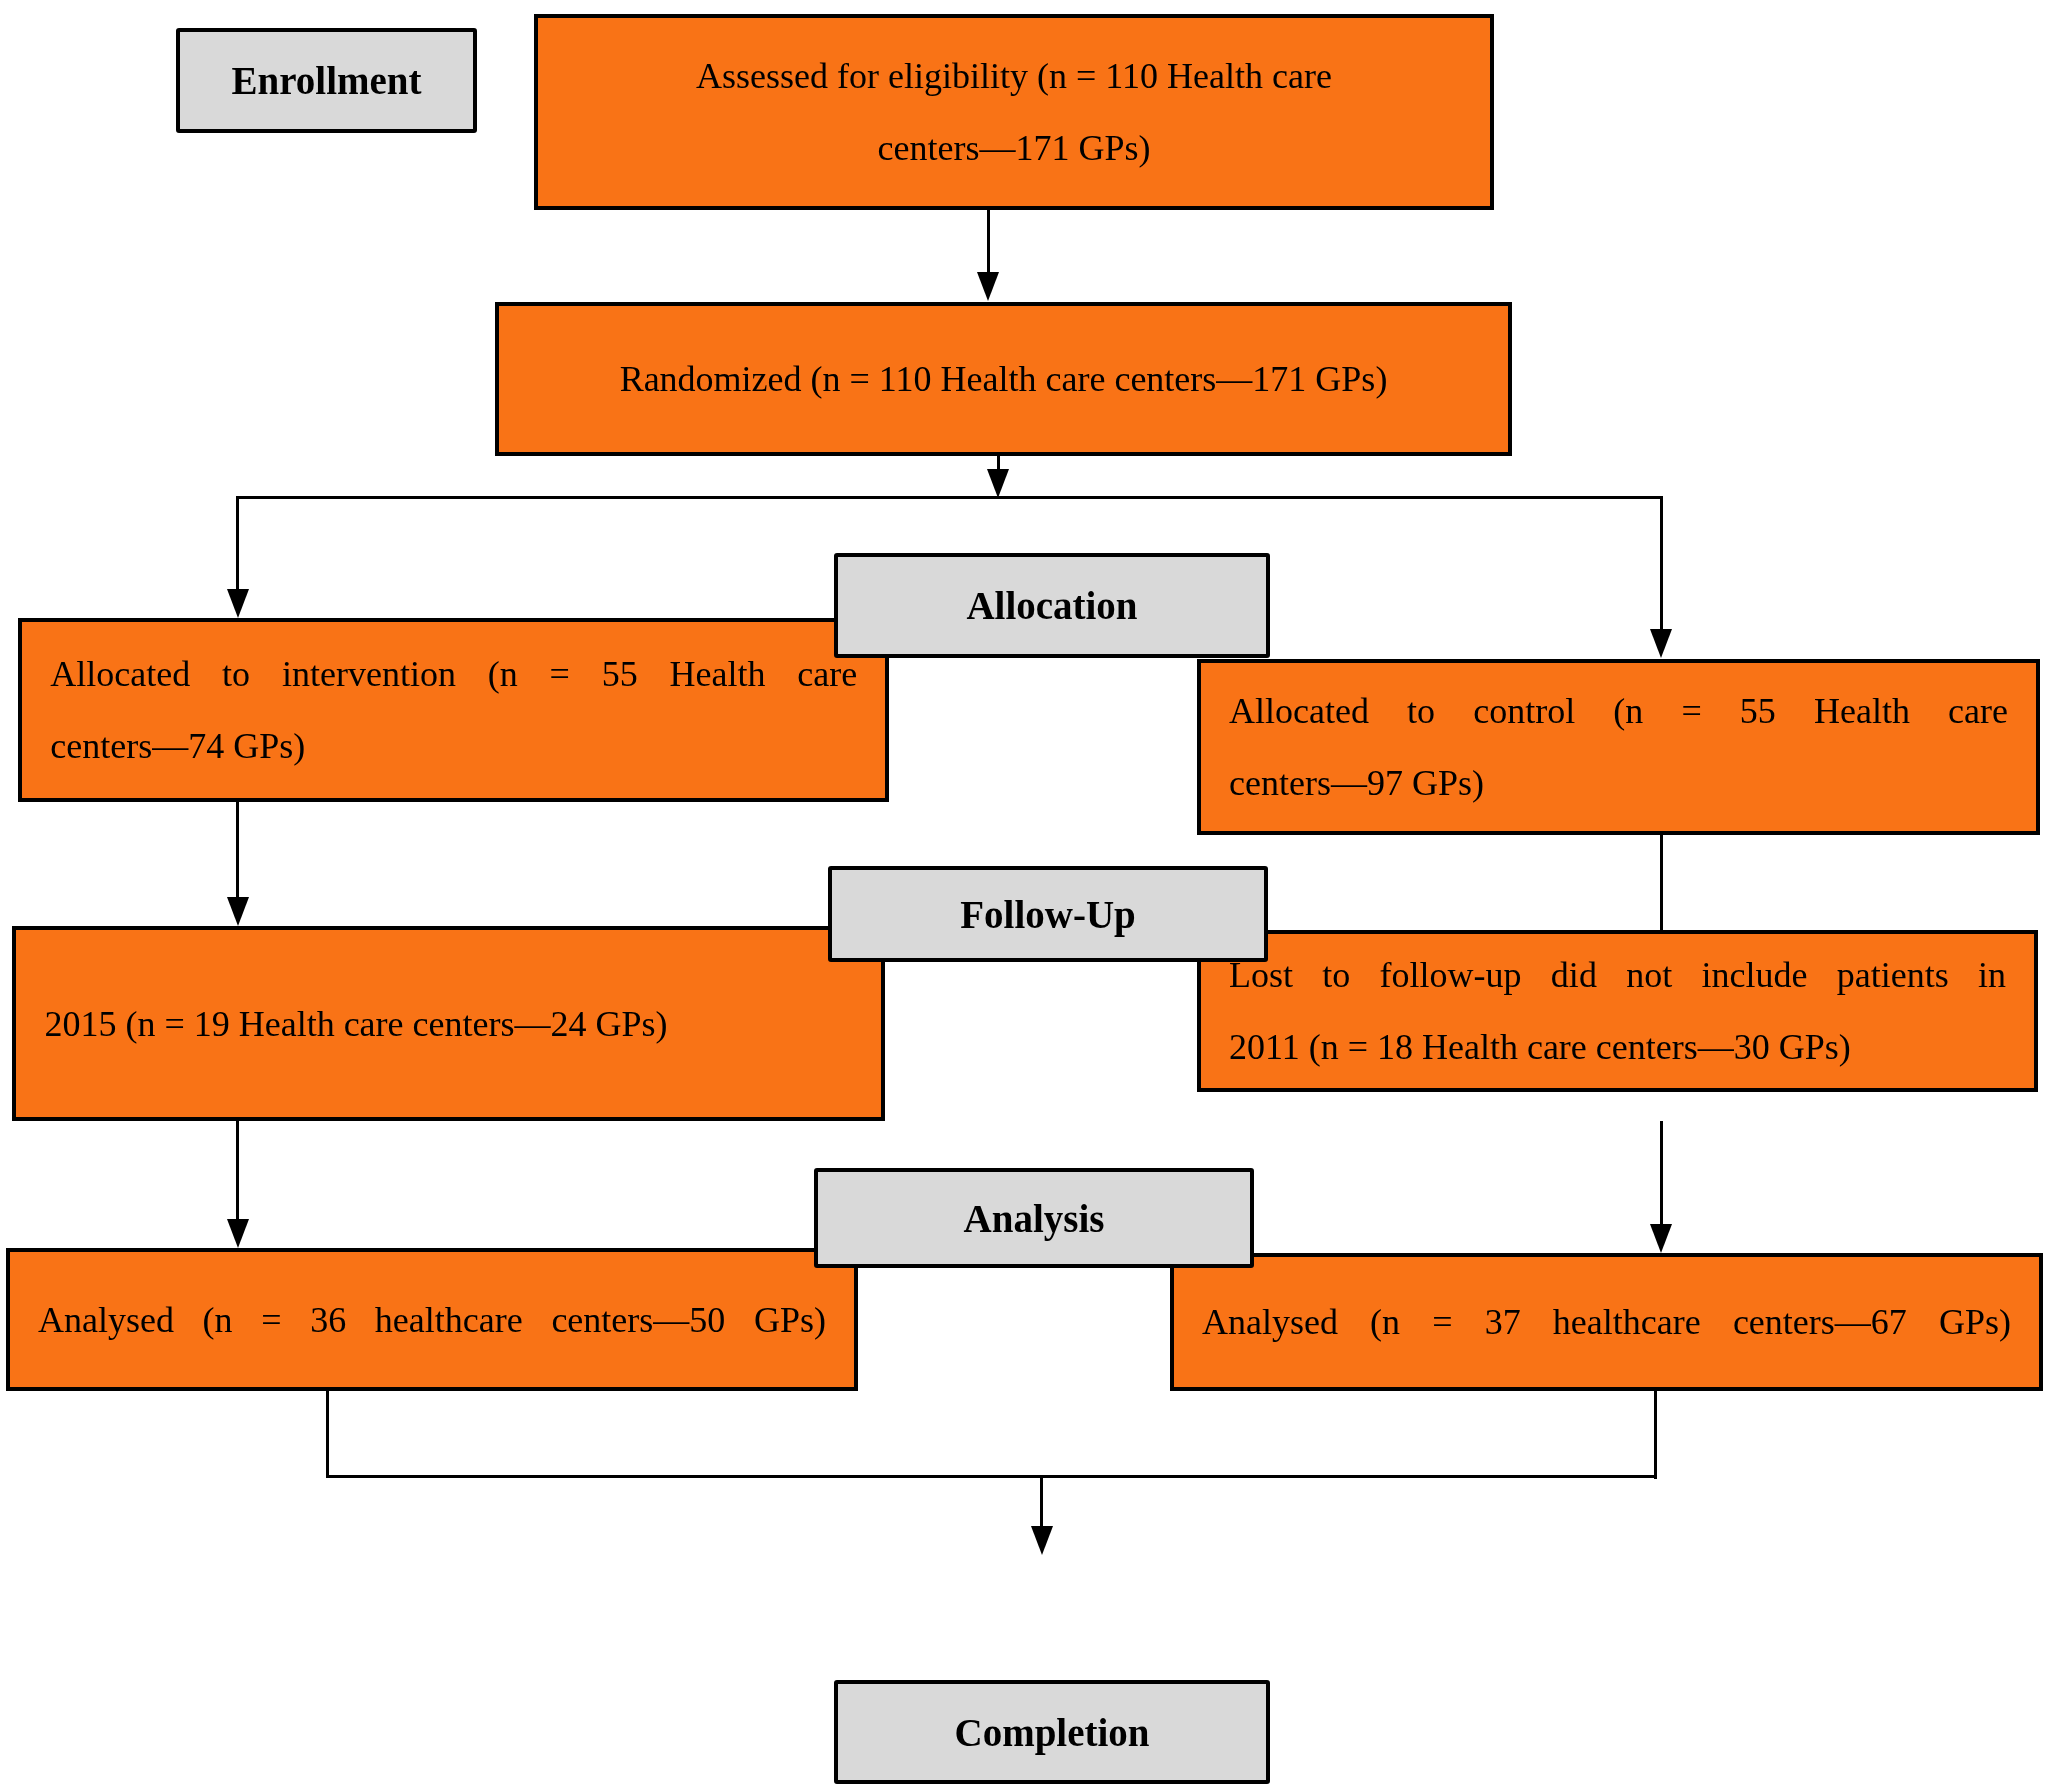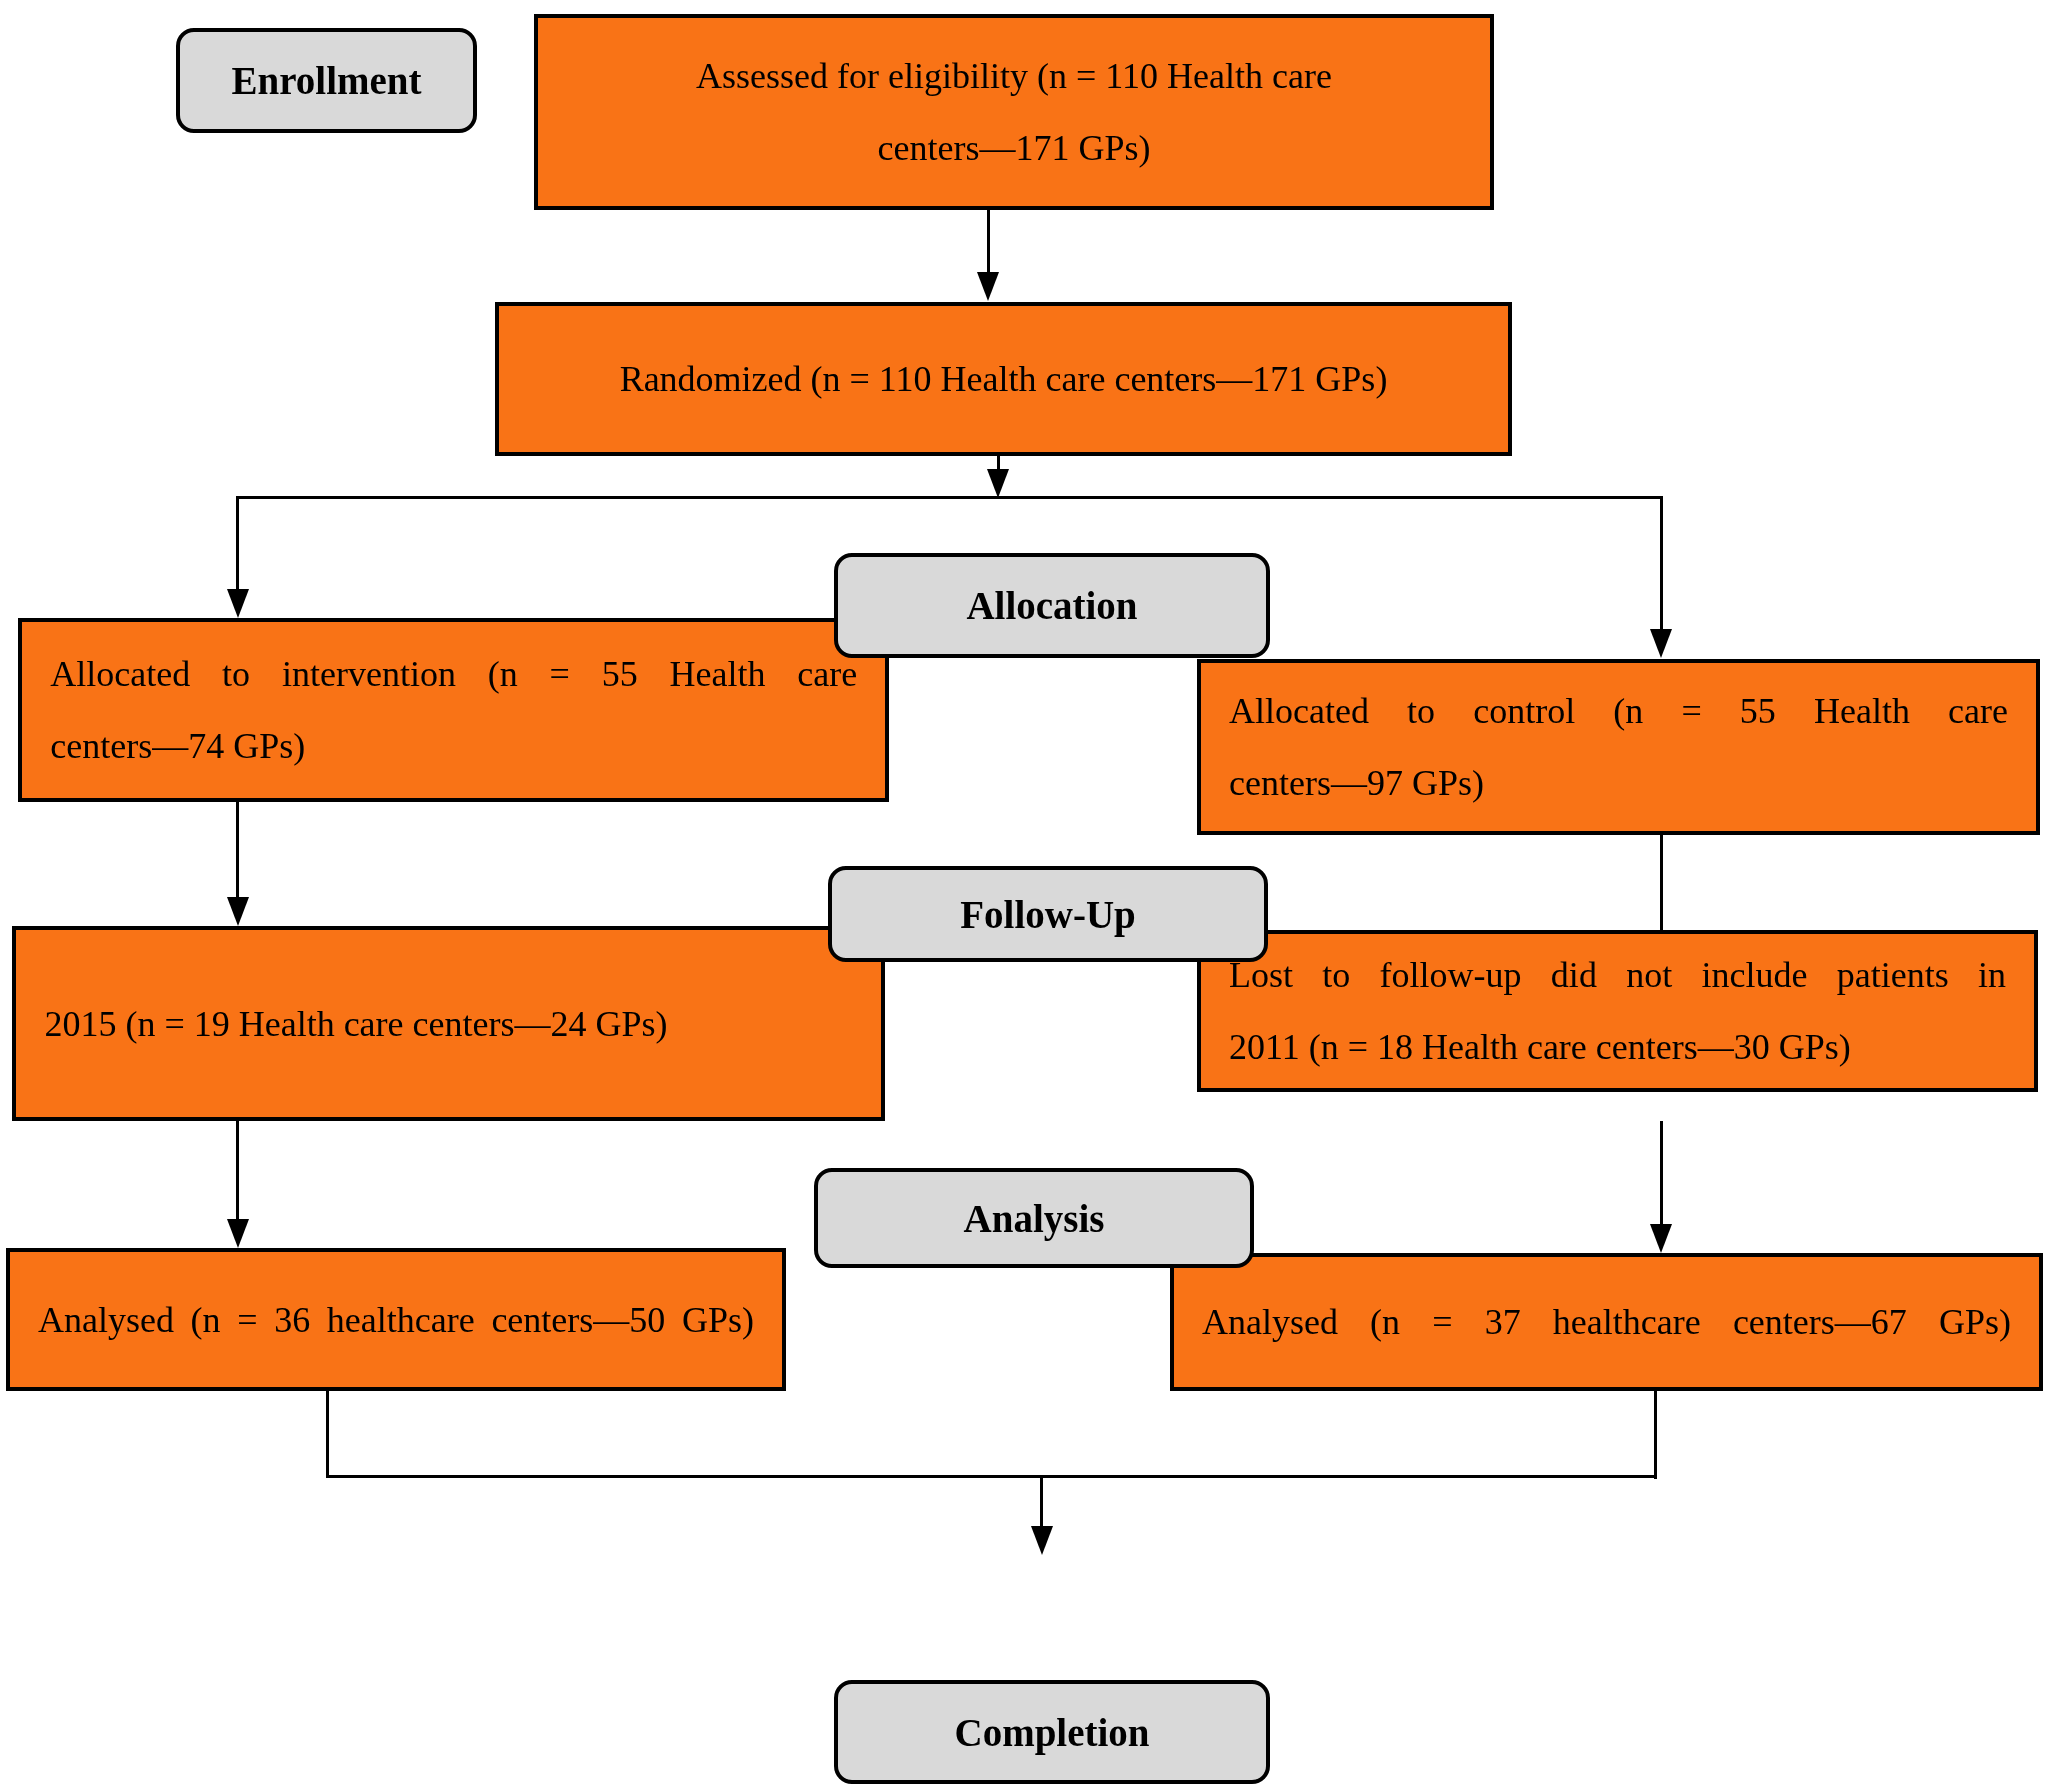--- a/index.html
+++ b/index.html
@@ -24,21 +24,21 @@
     display: flex;
     flex-direction: column;
     justify-content: center;
     font-size: 36px;
     z-index: 2;
   }
   .stage {
     position: absolute;
     background: #d9d9d9;
     border: 4.6px solid #000000;
-    border-radius: 18px;
+    border-radius: 3px;
     box-sizing: border-box;
     display: flex;
     align-items: center;
     justify-content: center;
     font-size: 39px;
     font-weight: bold;
     z-index: 4;
     text-align: center;
   }
   .tl {
@@ -125,21 +125,21 @@
   </div>
 
   <div class="line" style="left:236px; top:1121px; width:3.2px; height:99px;"></div>
   <div class="arrowhead" style="left:227px; top:1219px;"></div>
 
   <div class="line" style="left:1660px; top:1121px; width:3.2px; height:105px;"></div>
   <div class="arrowhead" style="left:1650px; top:1224px;"></div>
 
   <div class="stage" style="left:814px; top:1168px; width:440px; height:100px;">Analysis</div>
 
-  <div class="box" style="left:6px; top:1248px; width:780px; height:143px;">
+  <div class="box" style="left:6px; top:1248px; width:852px; height:143px;">
     <span class="tl jfull">Analysed (n = 36 healthcare centers—50 GPs)</span>
   </div>
 
   <div class="box" style="left:1170px; top:1253px; width:873px; height:138px;">
     <span class="tl jfull">Analysed (n = 37 healthcare centers—67 GPs)</span>
   </div>
 
   <div class="line" style="left:326px; top:1391px; width:3.2px; height:87px;"></div>
   <div class="line" style="left:1654px; top:1391px; width:3.2px; height:88px;"></div>
   <div class="line" style="left:326px; top:1475px; width:1331px; height:3.2px;"></div>

